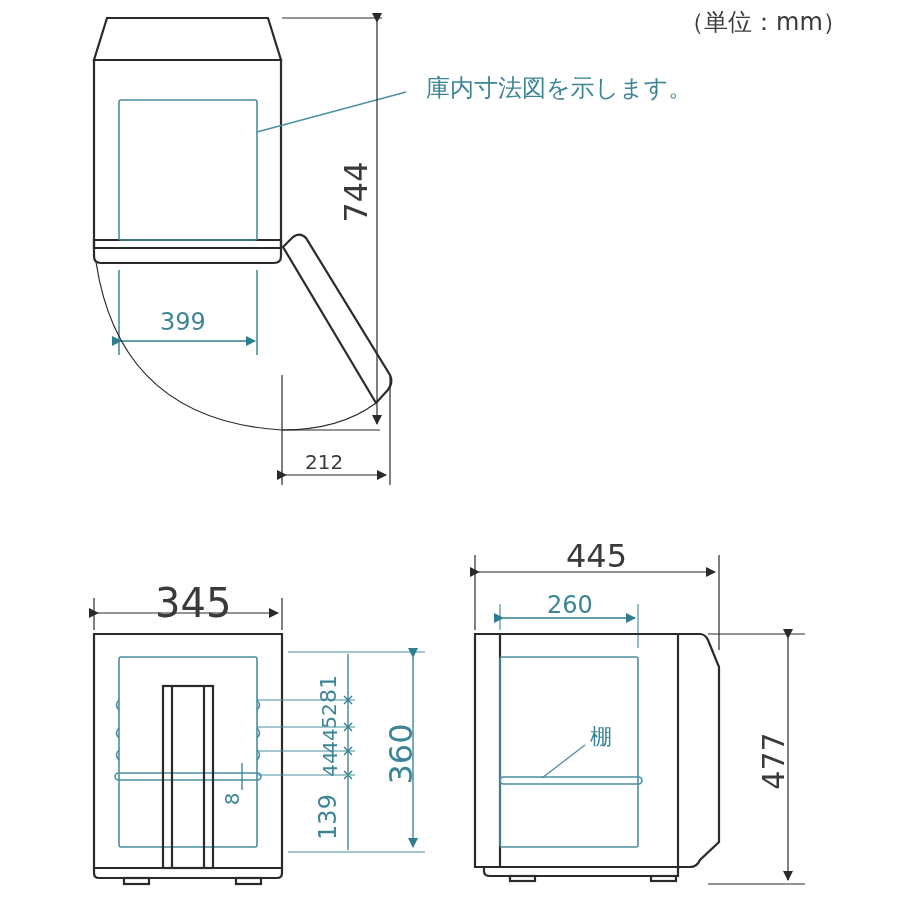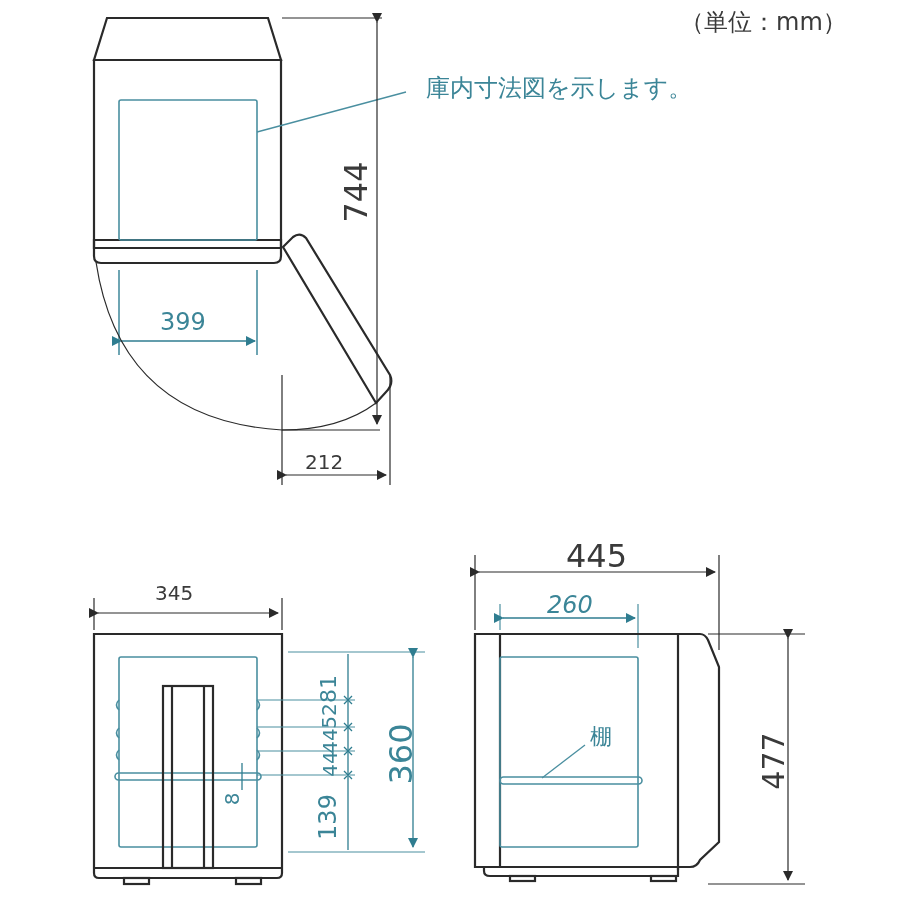--- a/index.html
+++ b/index.html
@@ -114,25 +114,25 @@
   </g>
 </svg>
 
 <div class="txt dark" style="left:680px; top:10px; font-size:24px;">（単位：mm）</div>
 <div class="txt tealtxt" style="left:426px; top:78px; font-size:24px;font-family:Liberation Mono, monospace;">庫内寸法図を示します。</div>
 
 <div class="txt dark rot" style="left:325px; top:176px; font-size:32px;">744</div>
 <div class="txt tealtxt" style="left:160px; top:310px; font-size:24px;">399</div>
 <div class="txt dark" style="left:305px; top:440px; font-size:20px;margin-top:12px;">212</div>
 
-<div class="txt dark" style="left:155px; top:583px; font-size:20px;">345</div>
+<div class="txt dark" style="left:155px; top:583px; font-size:40px;">345</div>
 <div class="txt tealtxt rot" style="left:226px; top:789px; font-size:20px;">8</div>
 <div class="txt tealtxt rot" style="left:370px; top:738px; font-size:32px;">360</div>
 <div class="txt tealtxt rot" style="left:315px; top:678px; font-size:22px;">81</div>
 <div class="txt tealtxt rot" style="left:316px; top:706px; font-size:20px;">52</div>
 <div class="txt tealtxt rot" style="left:317px; top:731px; font-size:20px;">44</div>
 <div class="txt tealtxt rot" style="left:317px; top:754px; font-size:20px;">44</div>
 <div class="txt tealtxt rot" style="left:305px; top:805px; font-size:24px;">139</div>
 
 <div class="txt dark" style="left:566px; top:540px; font-size:32px;">445</div>
-<div class="txt tealtxt" style="left:547px; top:593px; font-size:24px;font-style:italic;">260</div>
+<div class="txt tealtxt" style="left:547px; top:593px; font-size:24px;">260</div>
 <div class="txt tealtxt" style="left:590px; top:726px; font-size:22px;">棚</div>
 <div class="txt dark rot" style="left:745px; top:746px; font-size:30px;">477</div>
 
 </body></html>

